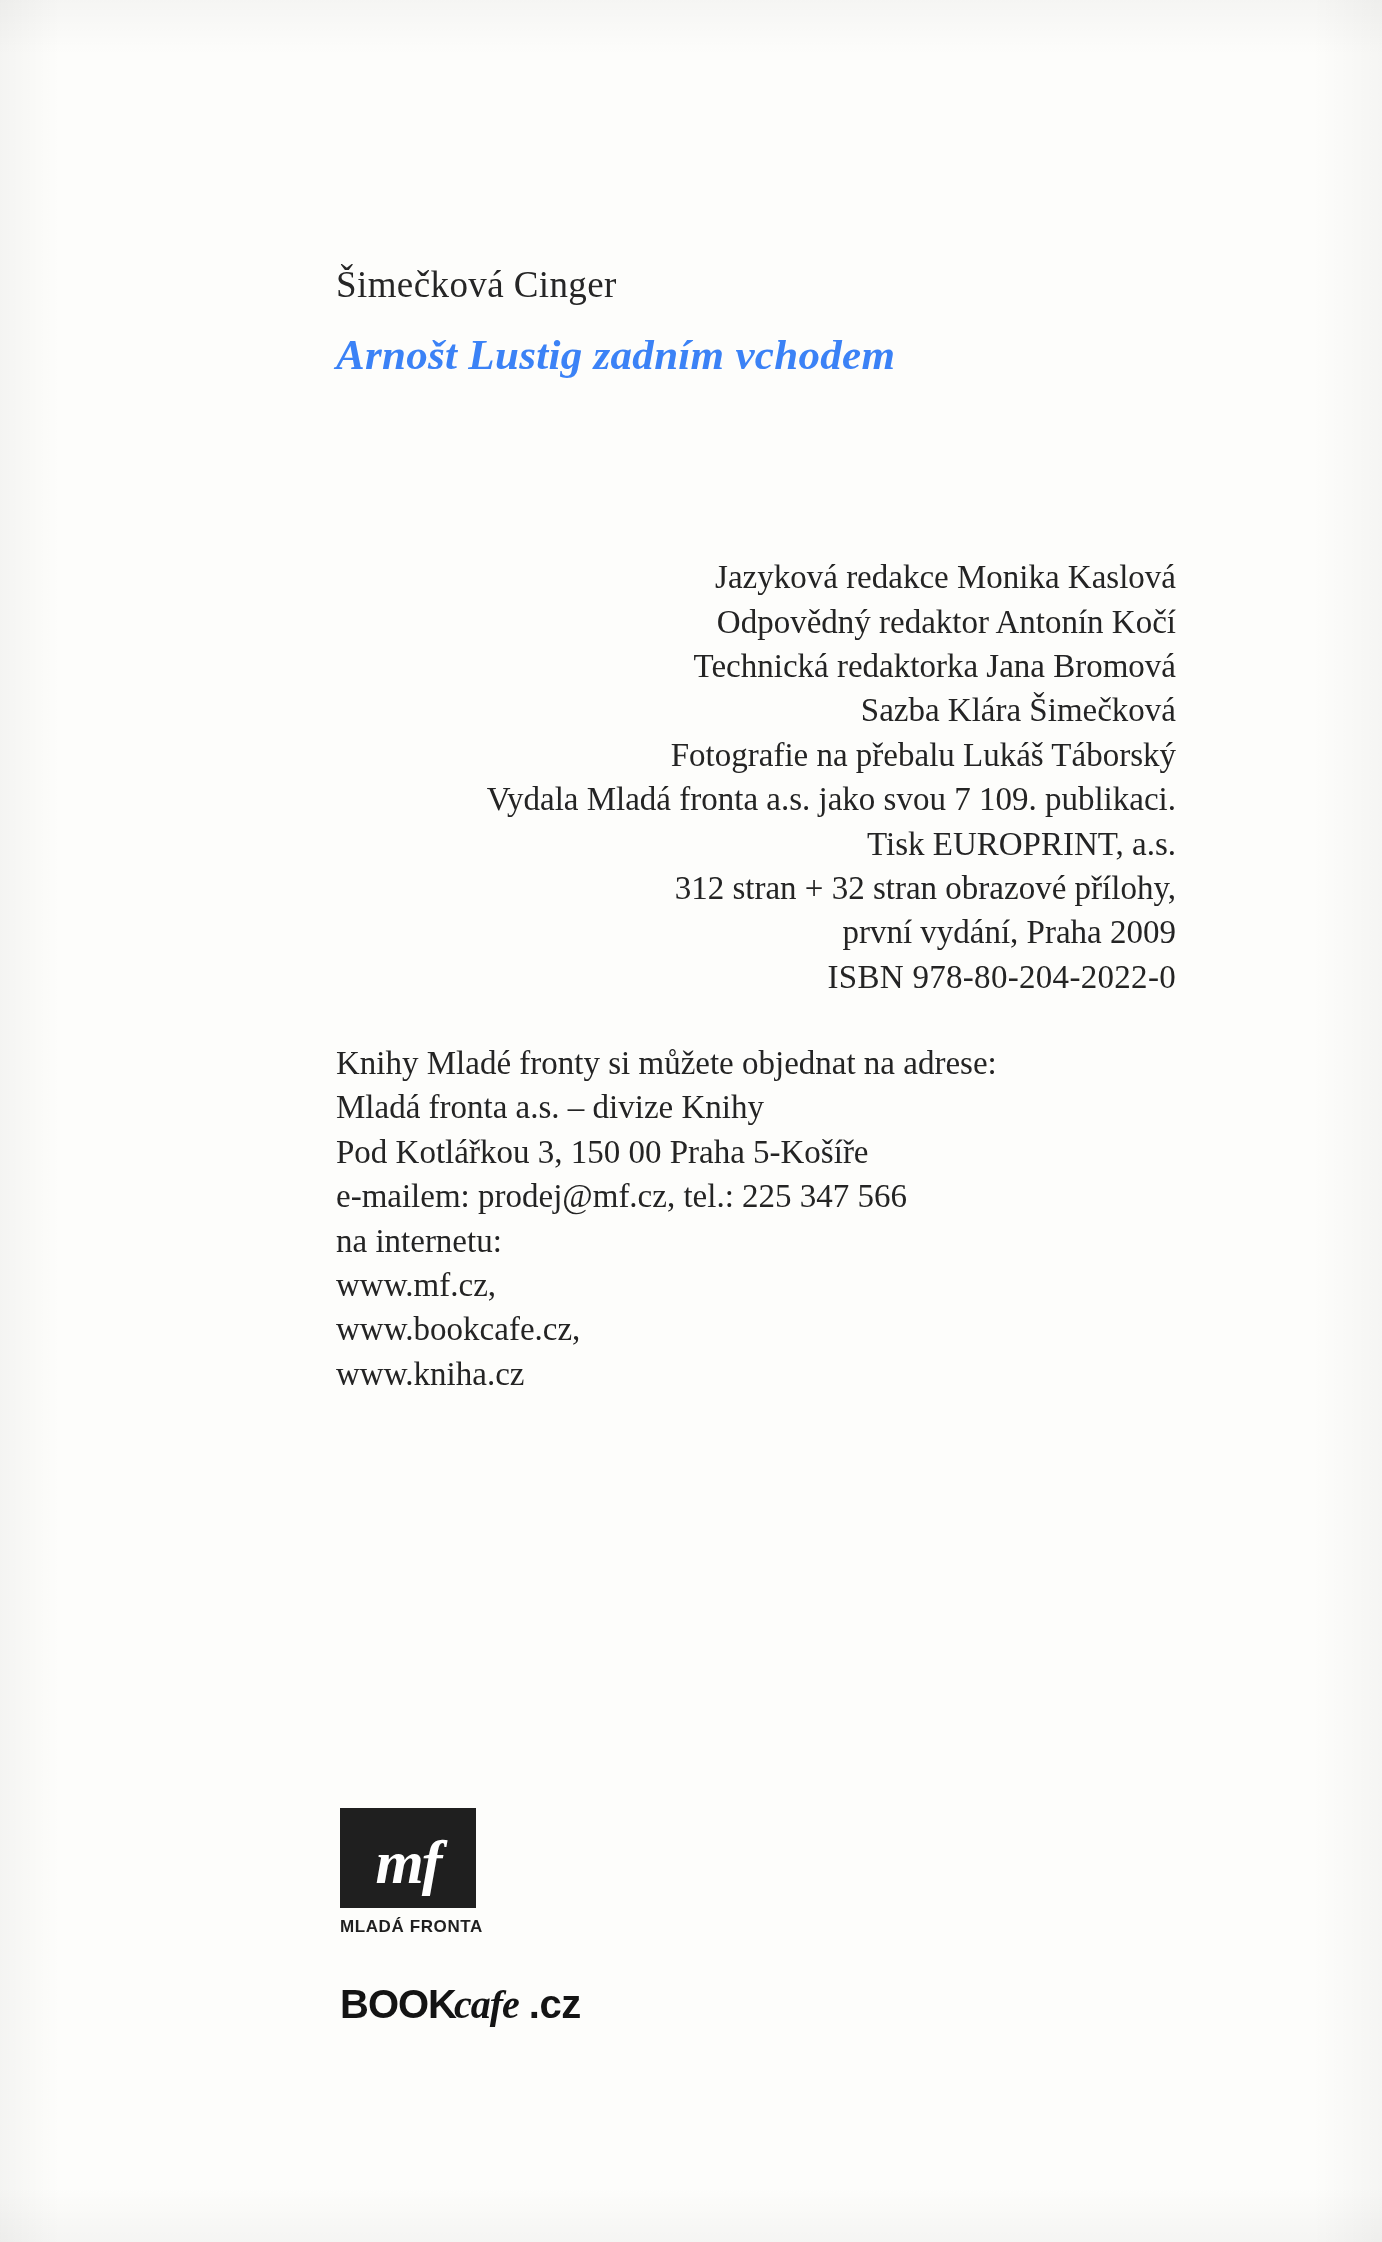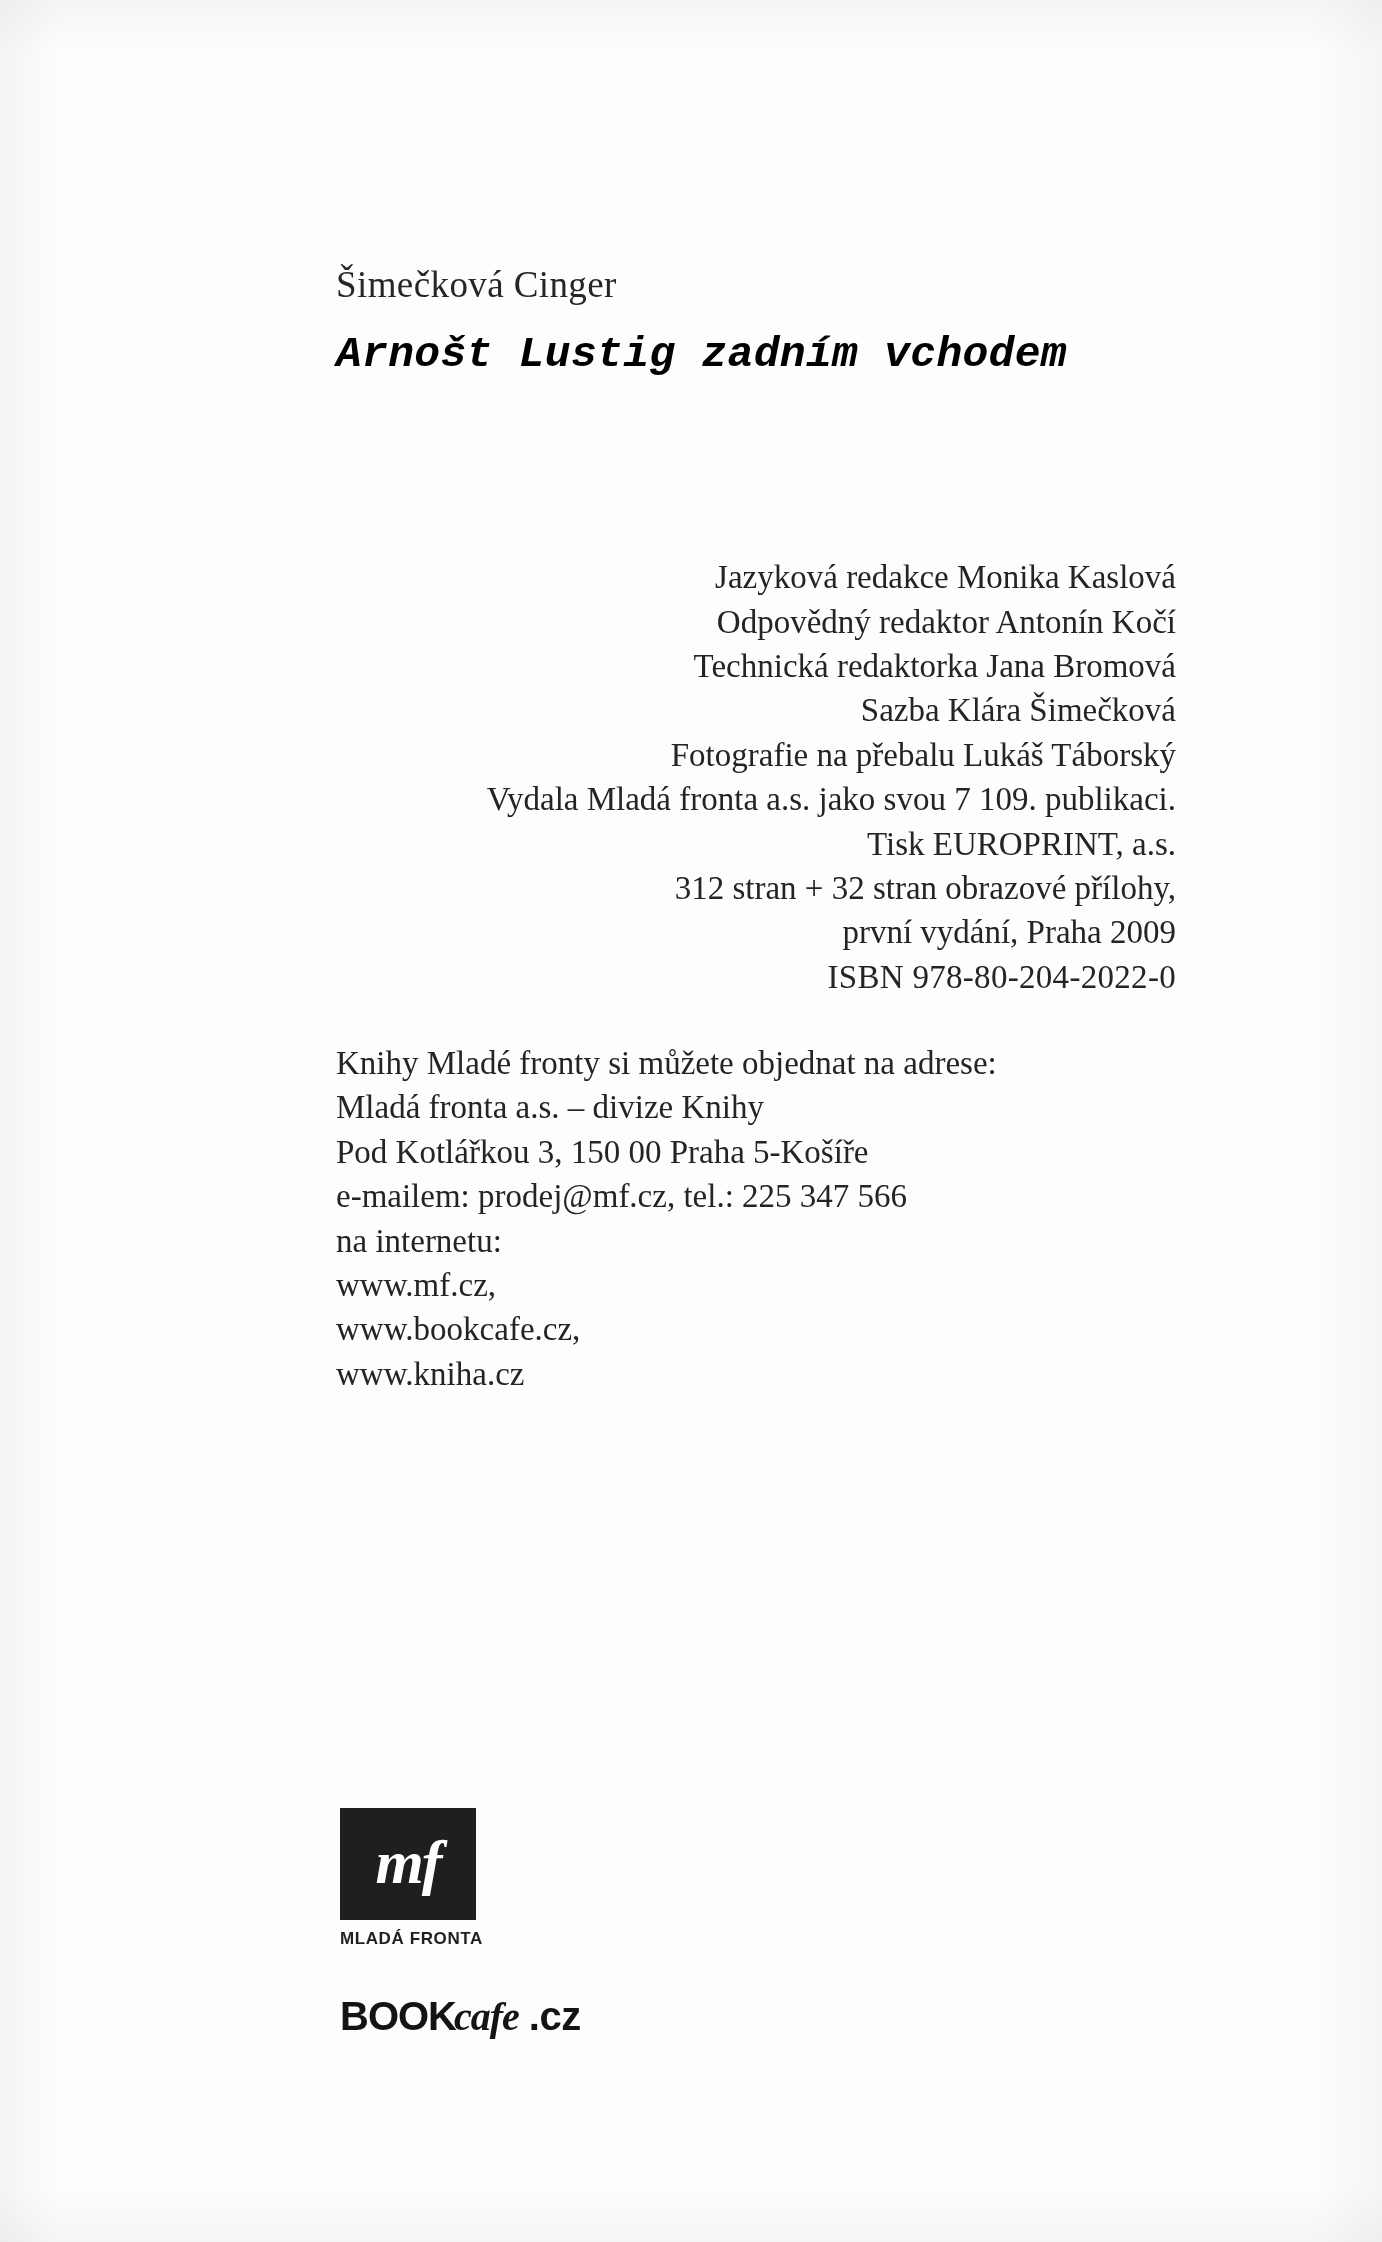--- a/index.html
+++ b/index.html
@@ -46,22 +46,21 @@
     letter-spacing: 0.4px;
     line-height: 1.25;
     color: #262626;
   }
   .title {
     margin-top: 22px;
     font-size: 43px;
     font-style: italic;
     font-weight: bold;
     letter-spacing: 0.3px;
-    color: #000000;
-    font-family: Liberation Mono, monospace;
+    color: #3b82f6;
   }
 
   .colophon {
     margin-top: 176px;
     font-size: 33px;
     line-height: 1.345;
     color: #242424;
     text-align: right;
   }
   .colophon .line {
@@ -89,21 +88,21 @@
   
   .logos {
     position: absolute;
     left: 340px;
     top: 1808px;
     width: 420px;
   }
   .mf-logo {
     position: relative;
     width: 136px;
-    height: 112px;
+    height: 100px;
     background: #1f1f1f;
   }
   .mf-logo .glyph {
     position: absolute;
     left: 0;
     top: 0;
     width: 136px;
     height: 108px;
     color: #ffffff;
     font-family: "Liberation Serif", serif;

